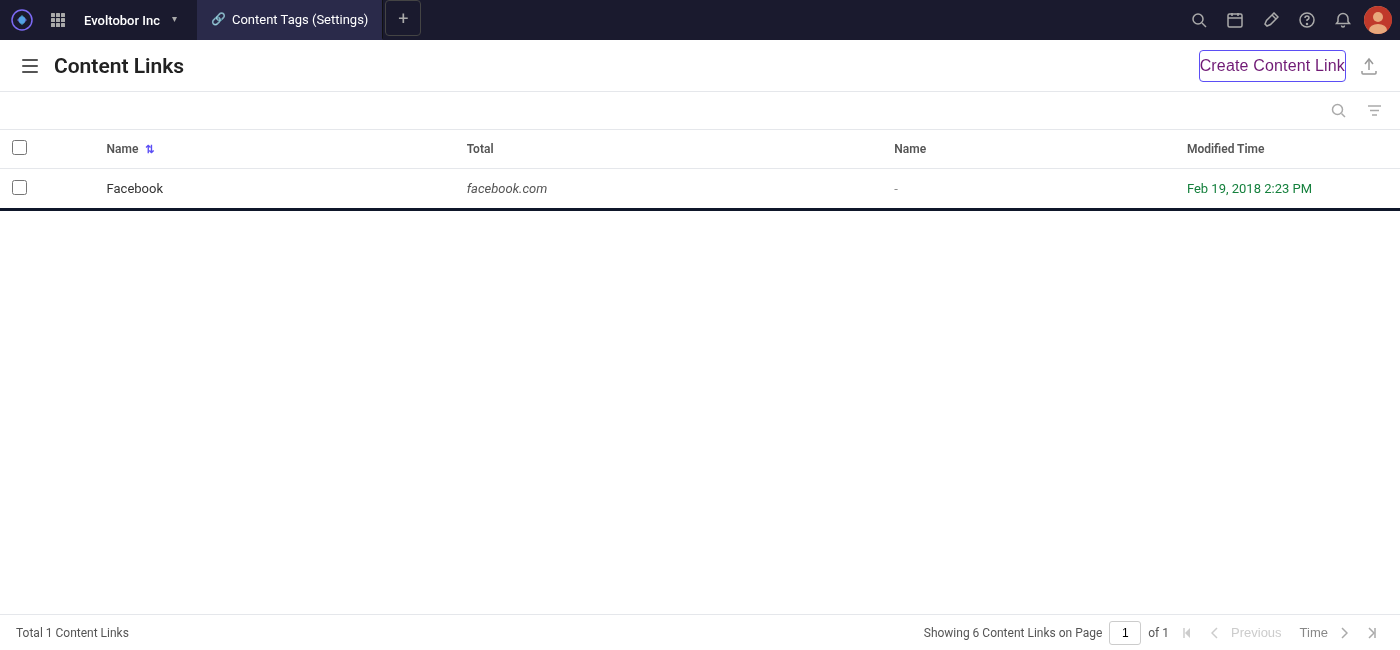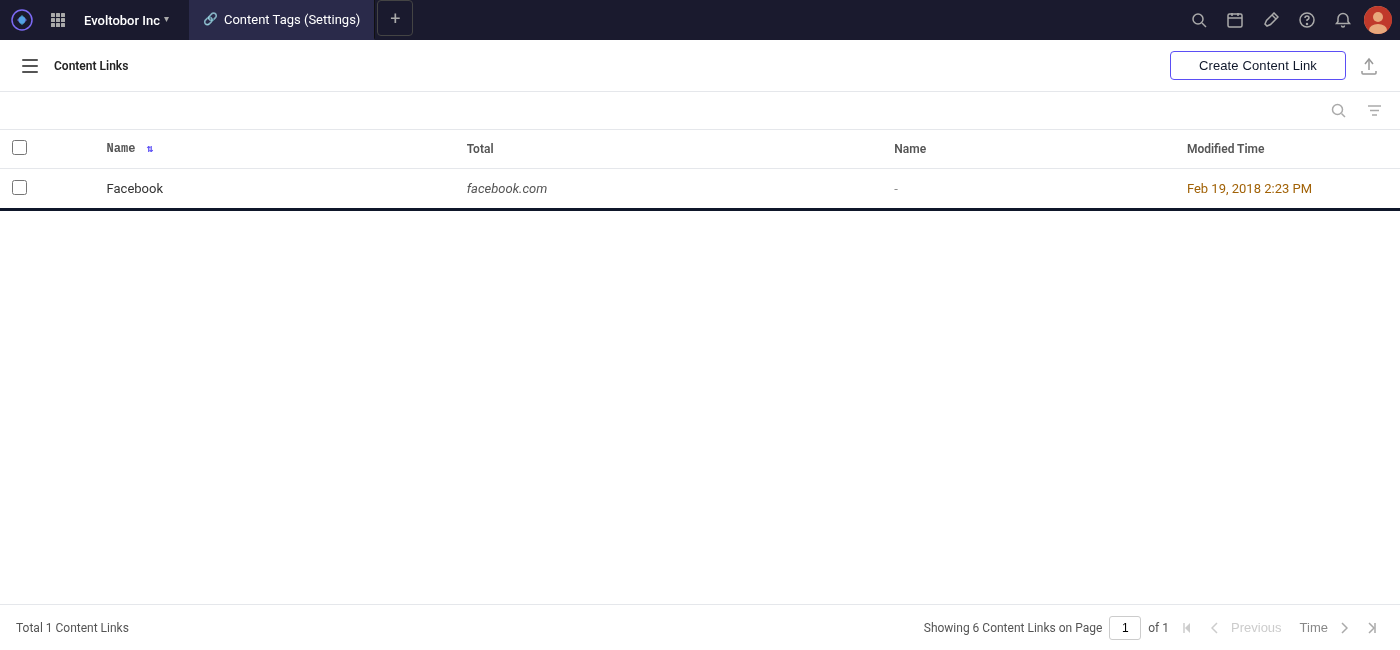--- a/index.html
+++ b/index.html
@@ -27,21 +27,21 @@
     .top-nav-grid-icon {
       width: 28px; height: 28px;
       display: flex; align-items: center; justify-content: center;
       color: #aaa;
       cursor: pointer;
       border-radius: 4px;
     }
 
     .top-nav-app-name {
       display: flex;
-      gap: 4px;
+      gap: 12px;
       color: #fff;
       font-size: 13px;
       font-weight: 500;
       padding: 4px 8px;
       border-radius: 4px;
       cursor: pointer;
     }
     .top-nav-app-name .chevron { font-size: 10px; color: #aaa; }
 
     .top-nav-tabs {
@@ -113,32 +113,32 @@
       background: #fff;
       flex-shrink: 0;
     }
     .menu-toggle {
       width: 28px; height: 28px;
       display: flex; align-items: center; justify-content: center;
       cursor: pointer; color: #555; margin-right: 10px;
       font-size: 14px;
     }
     .sub-header-title {
-      font-size: 12px;
+      font-size: 21px;
       font-weight: 600;
       color: #222;
       flex: 1;
     }
     .create-btn {
       background: #fff;
       border: 1.5px solid #5b4ef5;
-      color: #0f172a;
-      padding: 6px 28px;
+      color: #701a75;
+      padding: 6px 0;
       border-radius: 4px;
-      font-size: 13px;
+      font-size: 16px;
       font-weight: 500;
       cursor: pointer;
       letter-spacing: 0.01em;
     }
     .export-icon-btn {
       width: 30px; height: 30px;
       display: flex; align-items: center; justify-content: center;
       color: #999; cursor: pointer; margin-left: 8px;
       font-size: 16px;
     }
@@ -178,21 +178,21 @@
     thead th {
       text-align: left;
       padding: 10px 12px;
       font-size: 12px;
       font-weight: 600;
       color: #555;
       white-space: nowrap;
       background: #fff;
     }
     thead th:first-child { width: 40px; }
-    thead th.name-col { width: 320px; font-family: Liberation Mono, monospace; }
+    thead th.name-col { width: 320px; }
     thead th.links-col { width: 380px; }
     thead th.tags-col { width: 260px; }
     thead th.modified-col { width: 200px; }
 
     .sort-icon { color: #5b4ef5; margin-left: 4px; font-size: 11px; }
 
     tbody tr {
       border-bottom: 3px solid #0f172a;
     }
     tbody td {
@@ -207,25 +207,25 @@
       cursor: pointer;
       accent-color: #5b4ef5;
     }
     .row-dots {
       color: #aaa; cursor: pointer; font-size: 16px;
       width: 20px; display: inline-block; text-align: center;
       visibility: hidden;
     }
     .link-cell { color: #555; font-style: italic; }
     .tags-cell { color: #888; }
-    .modified-cell { color: #a16207; }
+    .modified-cell { color: #15803d; }
 
     
     .footer {
-      height: 46px;
+      height: 36px;
       display: flex;
       align-items: center;
       padding: 11px 16px;
       border-top: 1px solid #e5e7eb;
       background: #fff;
       flex-shrink: 0;
       font-size: 12px;
       color: #555;
     }
     .footer-total { flex: 1; }

